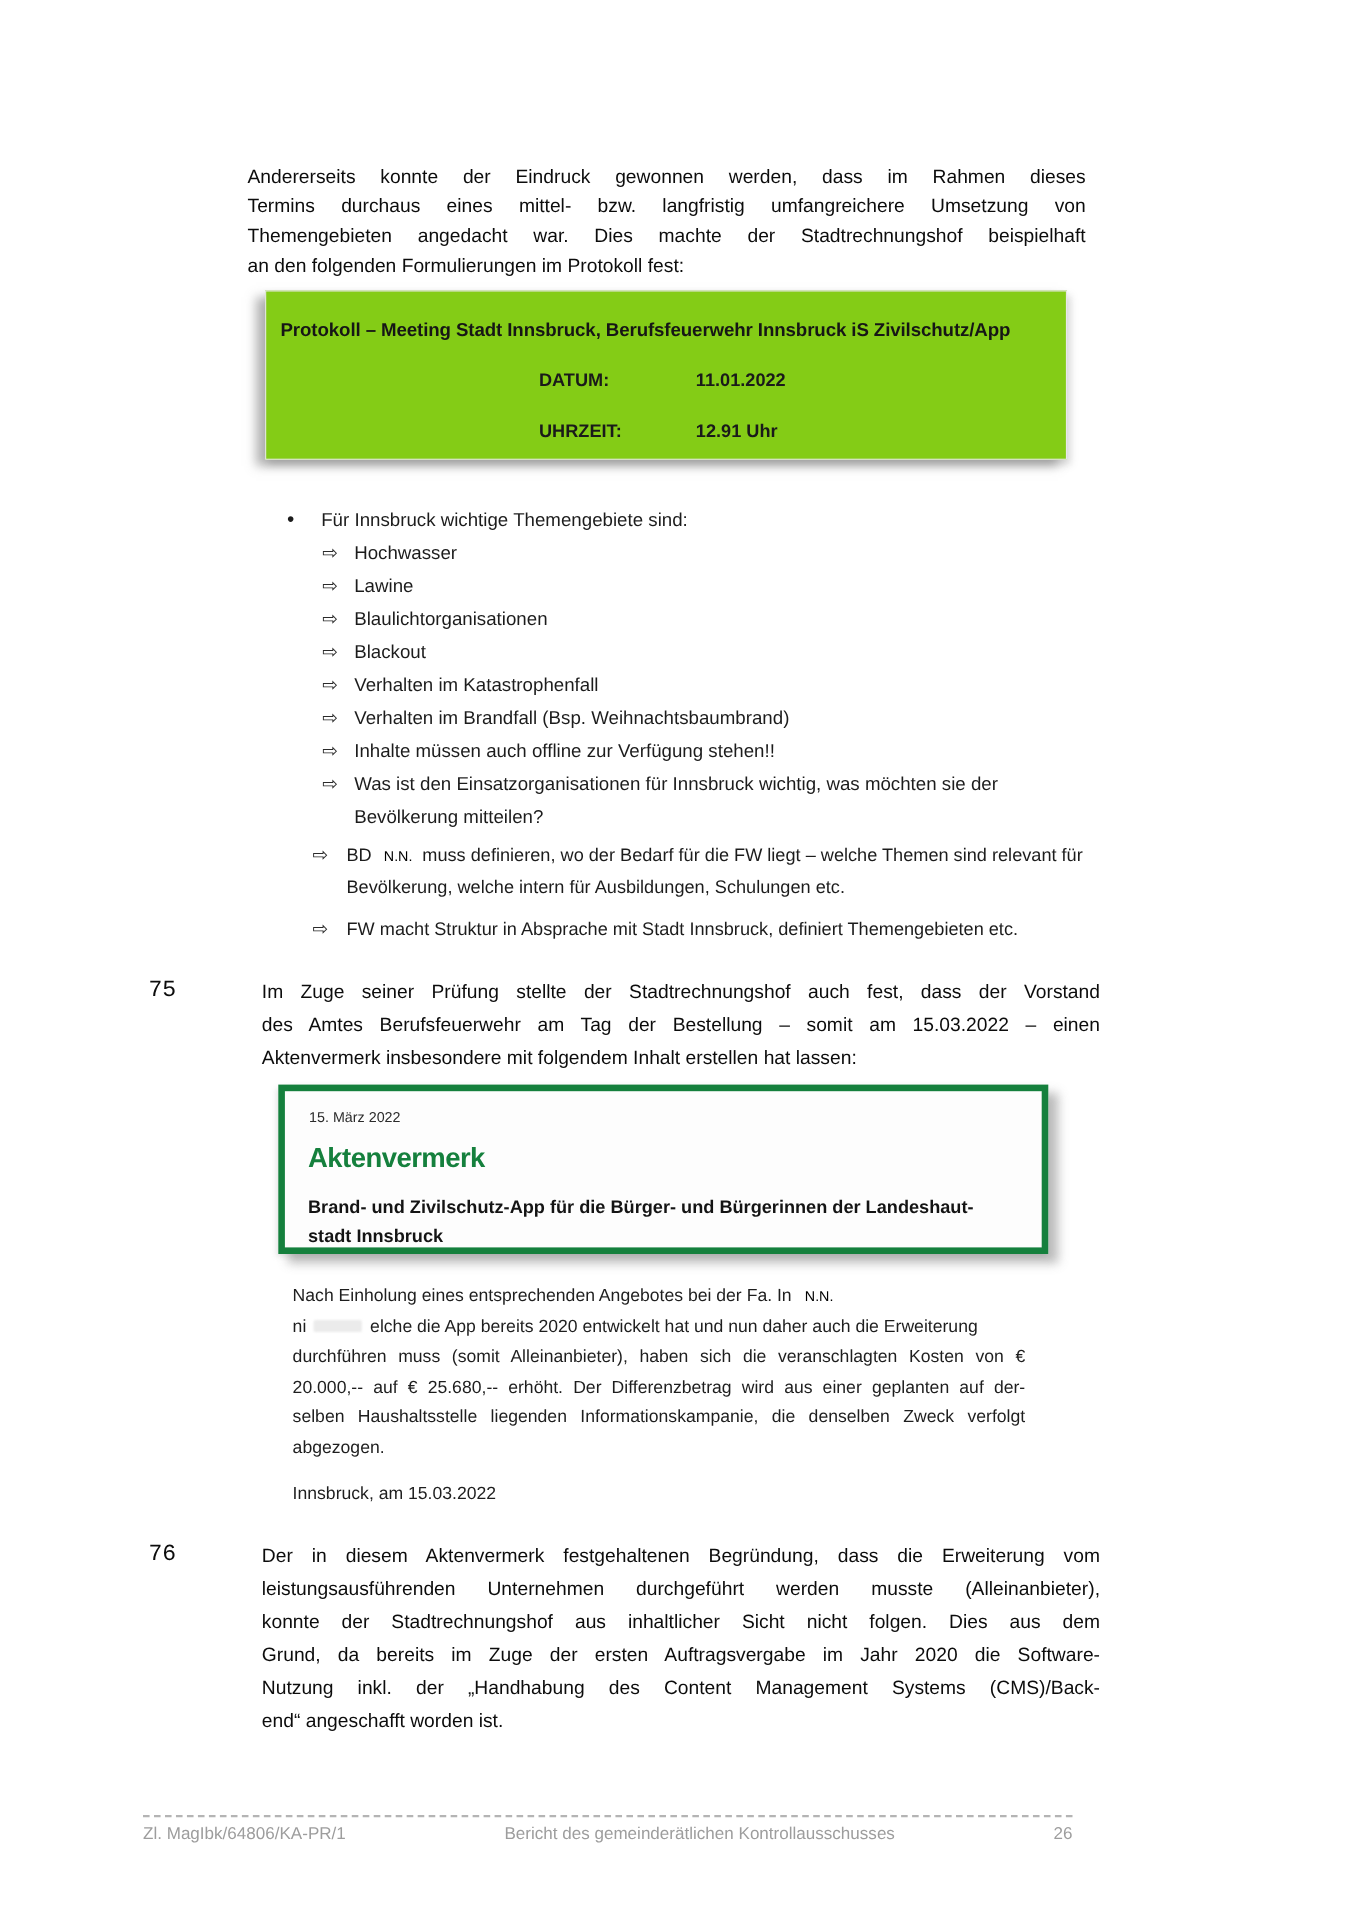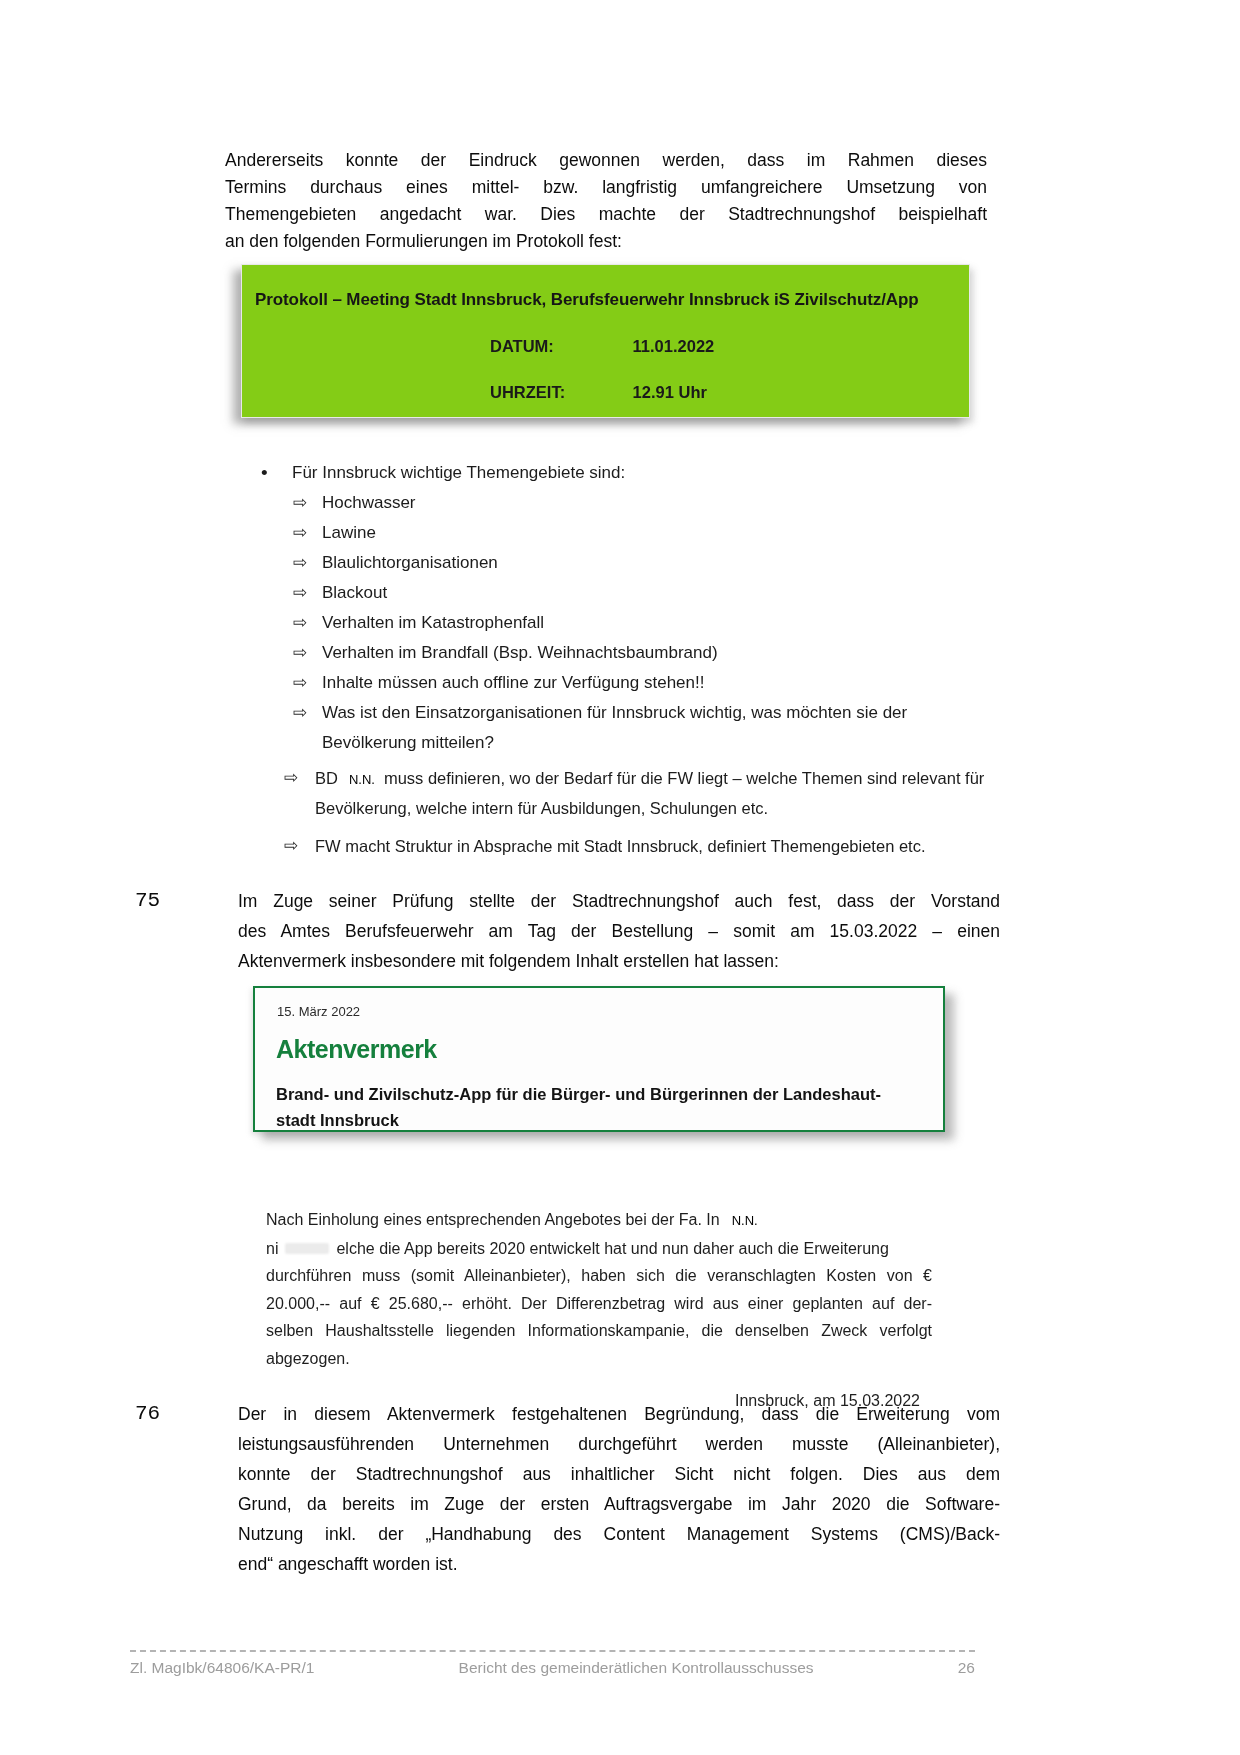--- a/index.html
+++ b/index.html
@@ -35,31 +35,31 @@
   .pnum{position:absolute;font-size:21px;line-height:30px;font-family:Liberation Mono, monospace;}
   .num75{left:135px;top:886px;}
   .num76{left:135px;top:1399px;}
   .para{position:absolute;left:238px;width:762px;font-size:17.5px;line-height:30px;}
   .para75{top:886px;}
   .para76{top:1399px;}
 
   
   .aktbox{position:absolute;left:253px;top:986px;width:688px;height:142px;background:#fdfdfd;
     box-shadow:9px 8px 9px rgba(105,105,105,0.45), -2px 3px 5px rgba(150,150,150,0.25);
-    border:2px solid #15803d;}
+    border:6px solid #15803d;}
   .a-date{padding:16px 0 0 22px;font-size:13px;color:#2b2b2b;line-height:15px;}
   .a-title{padding-left:21px;margin-top:14px;font-size:25px;line-height:32px;font-weight:700;letter-spacing:-0.5px;color:#15803d;}
   .a-sub{padding-left:21px;font-size:16.5px;font-weight:700;line-height:26px;color:#141414;}
   .a-sub.first{margin-top:16px;}
 
   
-  .aktbody{position:absolute;left:266px;top:1165px;width:666px;font-size:16px;line-height:27.5px;color:#1e1e1e;margin-top:41px;}
+  .aktbody{position:absolute;left:266px;top:1165px;width:666px;font-size:16px;line-height:27.5px;color:#1e1e1e;}
   .redact{display:inline-block;width:44px;height:11px;background:#ebebeb;border-radius:2px;margin:0 7px;filter:blur(1.2px);vertical-align:baseline;}
   .anon2{font-size:13px;margin-left:12px;color:#000;}
-  .ab-signoff{text-align:right;margin-top:15px;padding-right:12px;}
+  .ab-signoff{margin-top:15px;padding-right:12px;}
 
   
   .footer{position:absolute;left:130px;top:1650px;width:845px;border-top:2px dashed #b4b4b4;
     padding-top:7px;display:flex;justify-content:space-between;align-items:baseline;
     font-size:15.5px;color:#9d9d9d;}
 </style>
 </head>
 <body>
 
 <div class="page">

